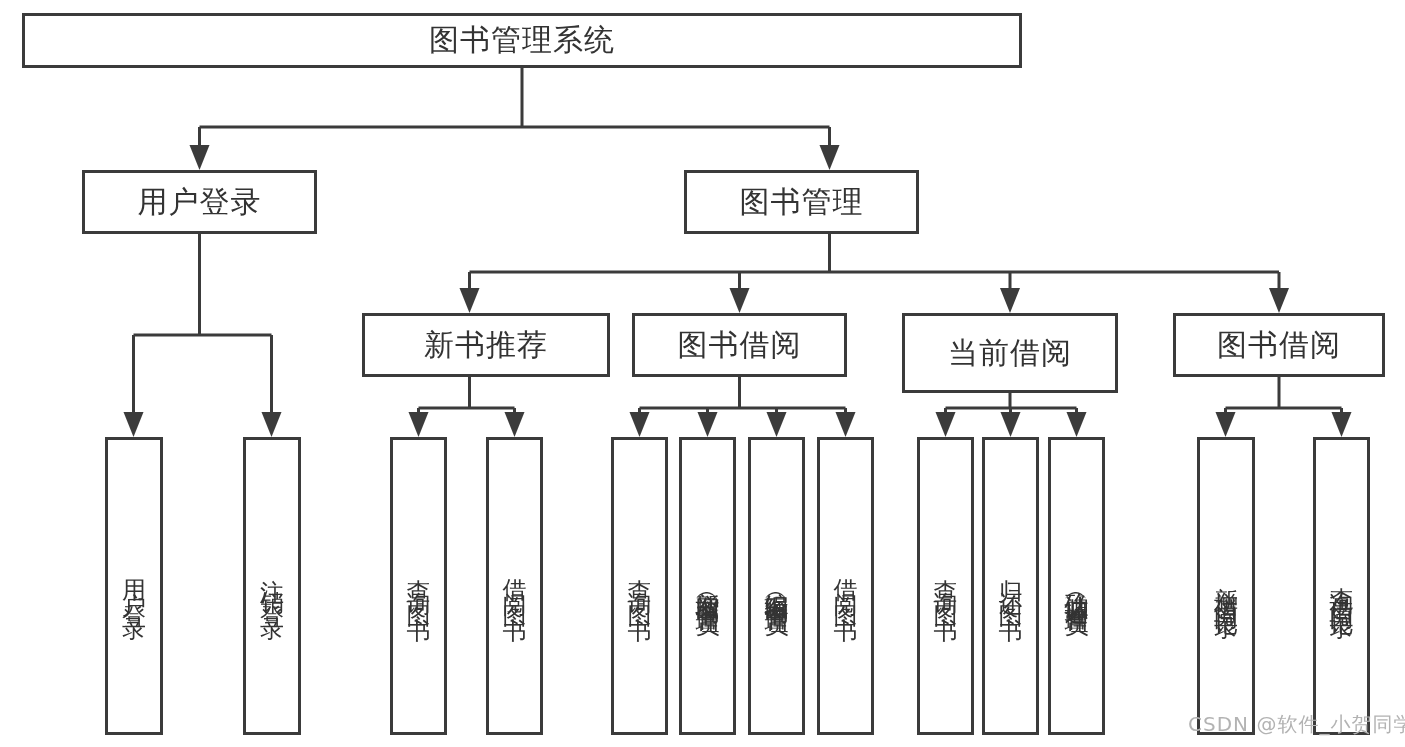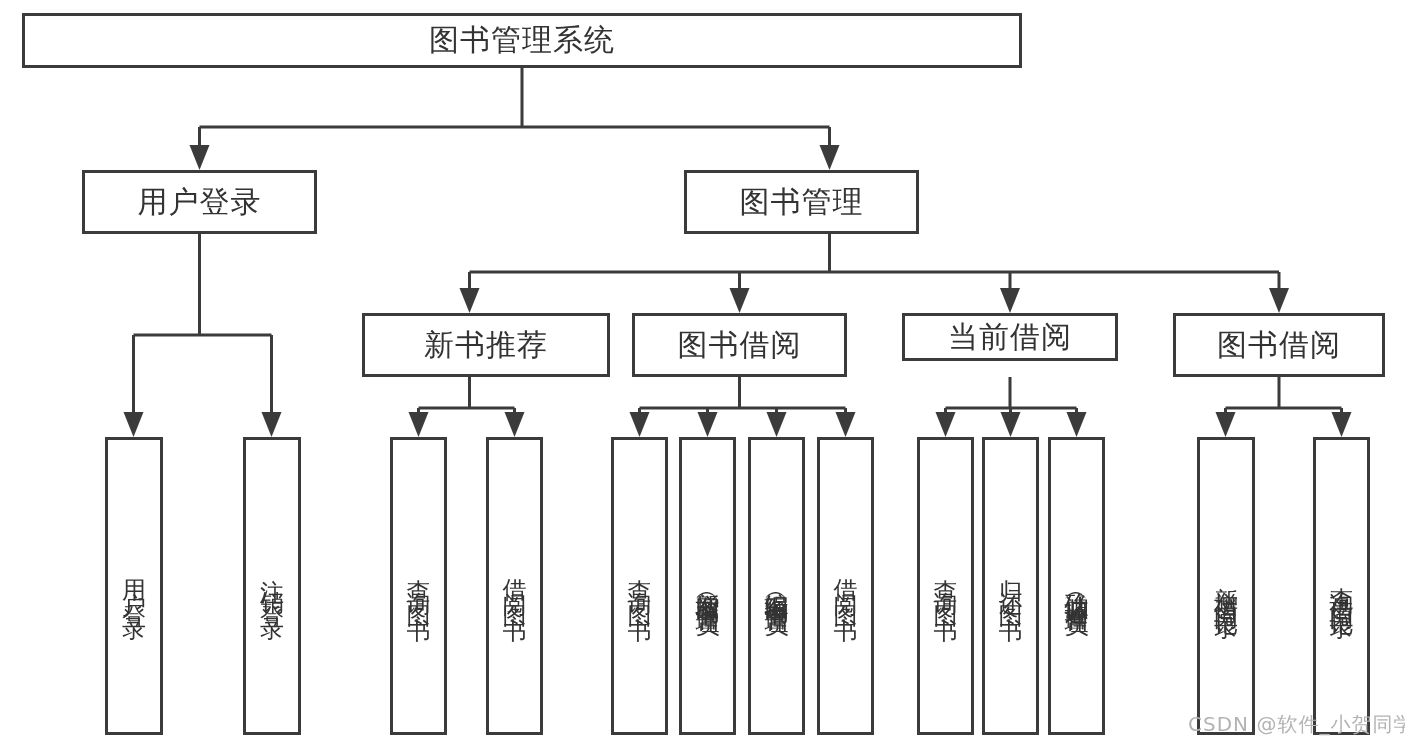--- a/index.html
+++ b/index.html
@@ -102,21 +102,21 @@
   <div class="node" style="left:684px;top:170px;width:235px;height:64px;">
     <span class="hlabel">图书管理</span>
   </div>
 
   <div class="node" style="left:362px;top:313px;width:248px;height:64px;">
     <span class="hlabel">新书推荐</span>
   </div>
   <div class="node" style="left:632px;top:313px;width:215px;height:64px;">
     <span class="hlabel">图书借阅</span>
   </div>
-  <div class="node" style="left:902px;top:313px;width:216px;height:48px;">
+  <div class="node" style="left:902px;top:313px;width:216px;height:80px;">
     <span class="hlabel">当前借阅</span>
   </div>
   <div class="node" style="left:1173px;top:313px;width:212px;height:64px;">
     <span class="hlabel">图书借阅</span>
   </div>
 
   <div class="node" style="left:105px;top:437px;width:58px;height:298px;">
     <span class="vtext" style="letter-spacing: 13px;">用户登录</span>
   </div>
   <div class="node" style="left:243px;top:437px;width:58px;height:298px;">

